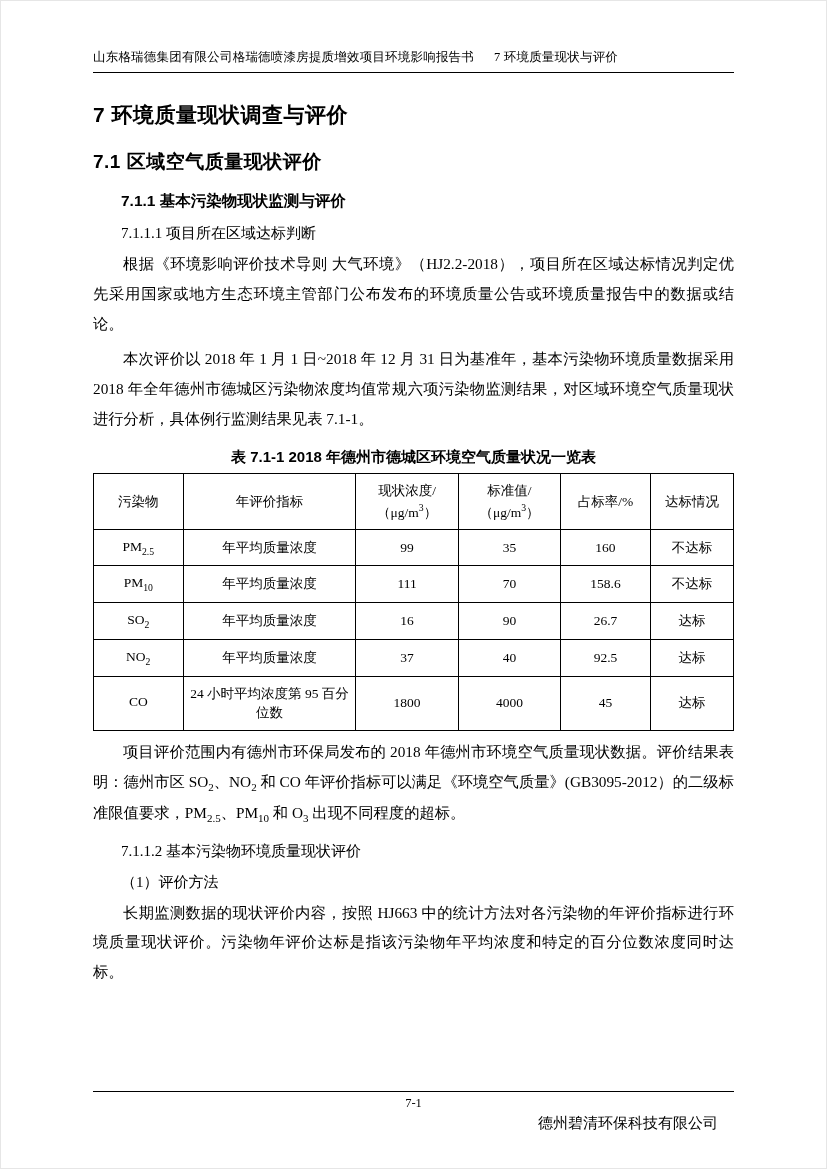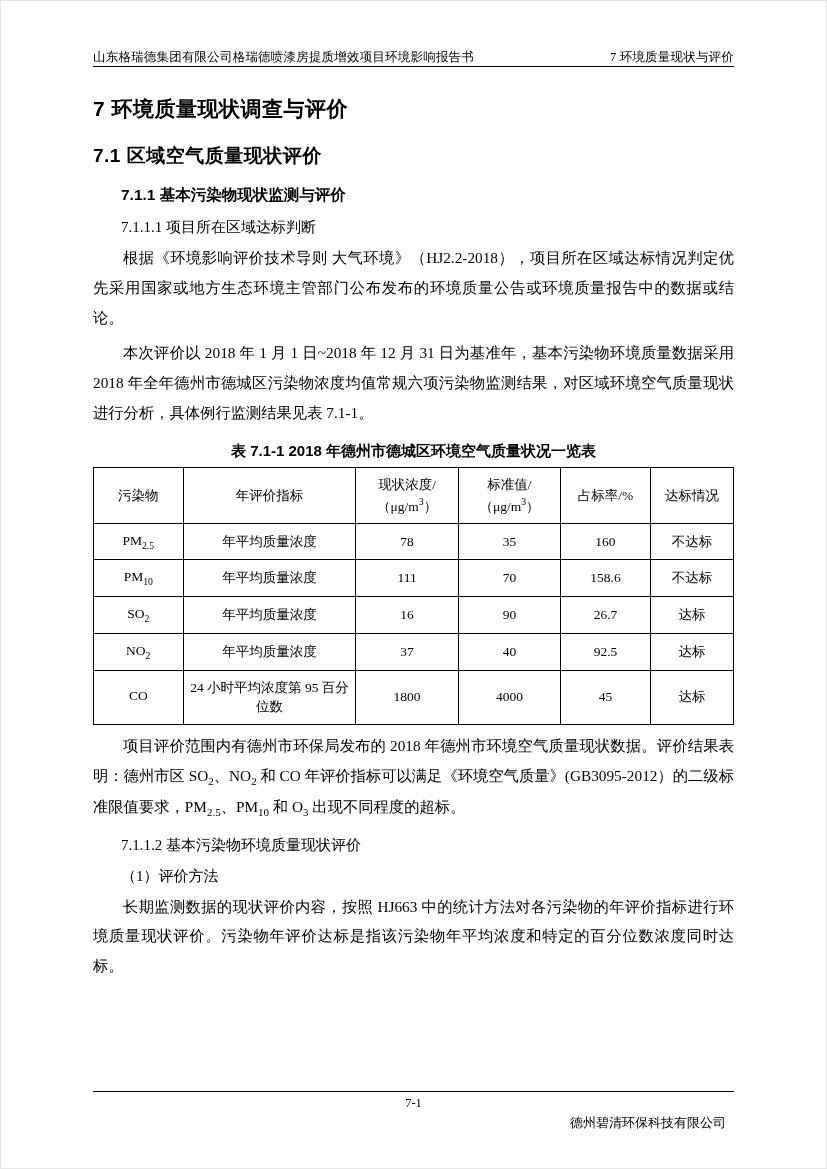--- a/index.html
+++ b/index.html
@@ -21,25 +21,26 @@
   .content {
     position: absolute;
     left: 92px;
     right: 92px;
     top: 48px;
     bottom: 40px;
   }
   
   .page-header {
     display: flex;
-    justify-content: space-between;
     align-items: flex-end;
     font-size: 12.5px;
+    padding-bottom: 6px;
     border-bottom: 1px solid #000;
     letter-spacing: 0.2px;
+    gap: 20px;
   }
   .page-header .hdr-left { }
   .page-header .hdr-right { }
 
   
   h1.doc-h1 {
     font-size: 21px;
     font-weight: bold;
     margin: 28px 0 4px 0;
     letter-spacing: 0.5px;
@@ -134,23 +135,23 @@
   }
   .footer-pageno {
     position: absolute;
     left: 50%;
     transform: translateX(-50%);
     top: 0;
     font-size: 12.5px;
   }
   .footer-right {
     position: absolute;
-    right: 8px;
+    right: 16px;
     top: 18px;
-    font-size: 13px;
+    font-size: 15px;
   }
 </style>
 </head>
 <body>
 
 <div class="page">
 
   <div class="content">
 
     <div class="page-header">
@@ -182,21 +183,21 @@
             <span>（μg/m</span><span class="sup">3</span><span>）</span>
           </th>
           <th class="col-5">占标率/%</th>
           <th class="col-6">达标情况</th>
         </tr>
       </thead>
       <tbody>
         <tr>
           <td><span>PM</span><span class="sub">2.5</span></td>
           <td class="desc">年平均质量浓度</td>
-          <td>78</td>
+          <td>99</td>
           <td>35</td>
           <td>160</td>
           <td>不达标</td>
         </tr>
         <tr>
           <td><span>PM</span><span class="sub">10</span></td>
           <td class="desc">年平均质量浓度</td>
           <td>111</td>
           <td>70</td>
           <td>158.6</td>

